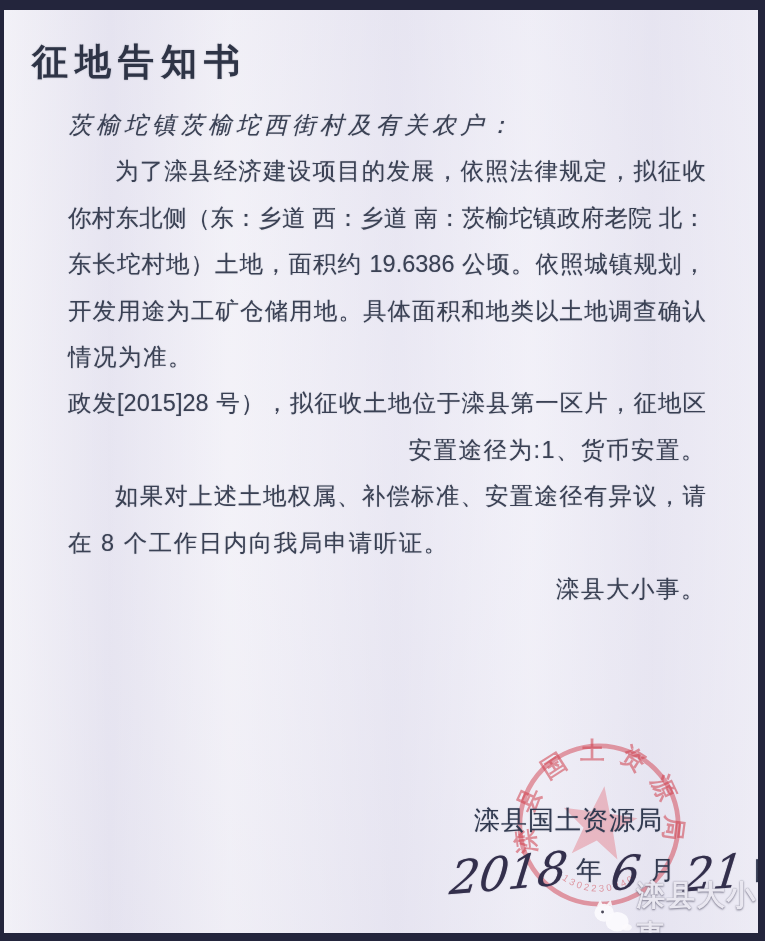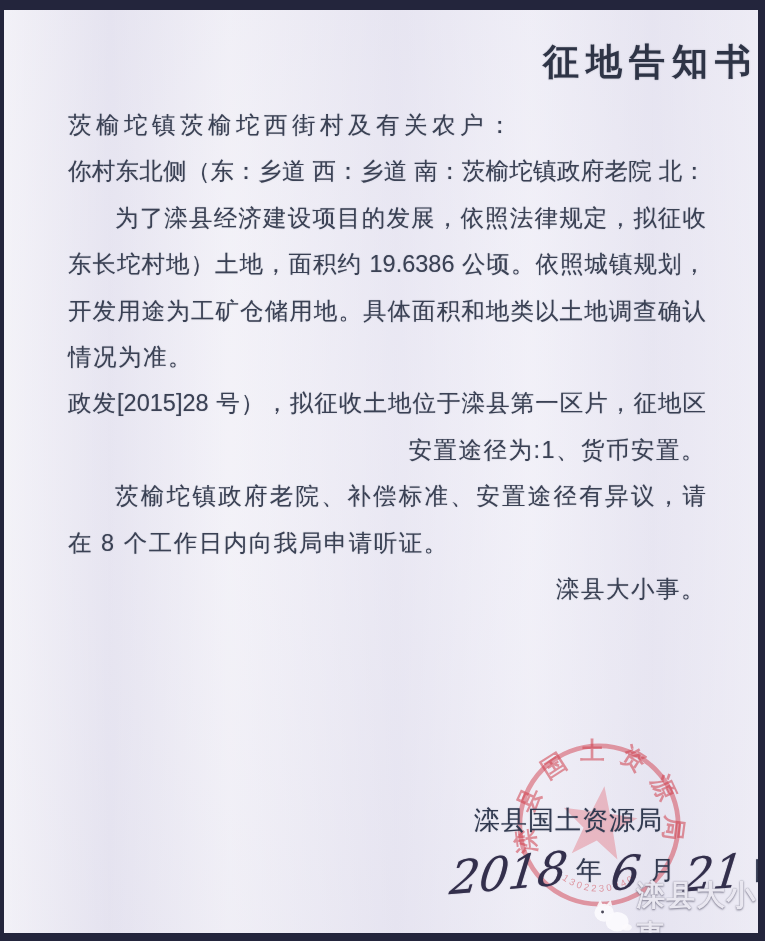--- a/index.html
+++ b/index.html
@@ -21,34 +21,34 @@
         rgba(224,222,238,0.40) 52%,
         rgba(250,250,255,0.30) 70%,
         rgba(226,224,239,0.40) 86%,
         rgba(244,243,250,0.45) 100%),
       radial-gradient(ellipse at 50% 45%, rgba(255,255,255,0.25), rgba(210,208,226,0.18) 95%);
     overflow:hidden;
   }
 
   .title {
     position:absolute; top:28px; left:0; right:0;
-    text-align:right; padding-left:8px;
+    text-align:left; padding-left:28px;
     font-size:36px; font-weight:600; letter-spacing:7px;
     color:#2e3446;
     text-shadow:0 0 1.5px rgba(46,52,70,0.45);
   }
 
   .body-text {
     position:absolute; top:92px; left:64px; width:638px;
     font-size:23.5px; color:#3a4154;
     line-height:46.4px;
     text-shadow:0 0 1.2px rgba(58,65,84,0.38);
   }
   .ln { letter-spacing:1.5px; white-space:nowrap; }
-  .ln.salut { letter-spacing:4.5px; }
+  .ln.salut { letter-spacing:4.5px;font-style:italic; }
   .ln.indent { text-indent:2em;text-align:right; }
   .ln.jf { letter-spacing:0; white-space:normal; text-align:justify; text-align-last:justify; }
 
   .seal {
     position:absolute; left:508px; top:728px; width:174px; height:174px;
     z-index:1; opacity:0.95; filter:blur(0.3px);
   }
 
   .sig {
     position:absolute; left:470px; top:793px; z-index:2;
@@ -86,28 +86,28 @@
 </head>
 <body>
 
 <div class="scan">
   <div class="paper">
 
     <h1 class="title">征地告知书</h1>
 
     <div class="body-text">
       <div class="ln salut">茨榆坨镇茨榆坨西街村及有关农户：</div>
+      <div class="ln indent jf">为了滦县经济建设项目的发展，依照法律规定，拟征收</div>
       <div class="ln jf">你村东北侧（东：乡道 西：乡道 南：茨榆坨镇政府老院 北：</div>
-      <div class="ln indent jf">为了滦县经济建设项目的发展，依照法律规定，拟征收</div>
       <div class="ln jf">东长坨村地）土地，面积约 19.6386 公顷。依照城镇规划，</div>
       <div class="ln jf">开发用途为工矿仓储用地。具体面积和地类以土地调查确认</div>
       <div class="ln">情况为准。</div>
       <div class="ln jf">政发[2015]28 号），拟征收土地位于滦县第一区片，征地区</div>
       <div class="ln indent">安置途径为:1、货币安置。</div>
-      <div class="ln indent jf">茨榆坨镇政府老院、补偿标准、安置途径有异议，请</div>
+      <div class="ln indent jf">如果对上述土地权属、补偿标准、安置途径有异议，请</div>
       <div class="ln">在 8 个工作日内向我局申请听证。</div>
       <div class="ln indent">滦县大小事。</div>
     </div>
 
     <div class="seal">
       <svg width="174" height="174" viewBox="0 0 200 200">
         <defs>
           <path id="sealArcTop" d="M 34.2,138 A 76,76 0 1 1 165.8,138" fill="none"></path>
           <path id="sealArcBottom" d="M 45,150 A 70,70 0 0 0 155,150" fill="none"></path>
         </defs>

